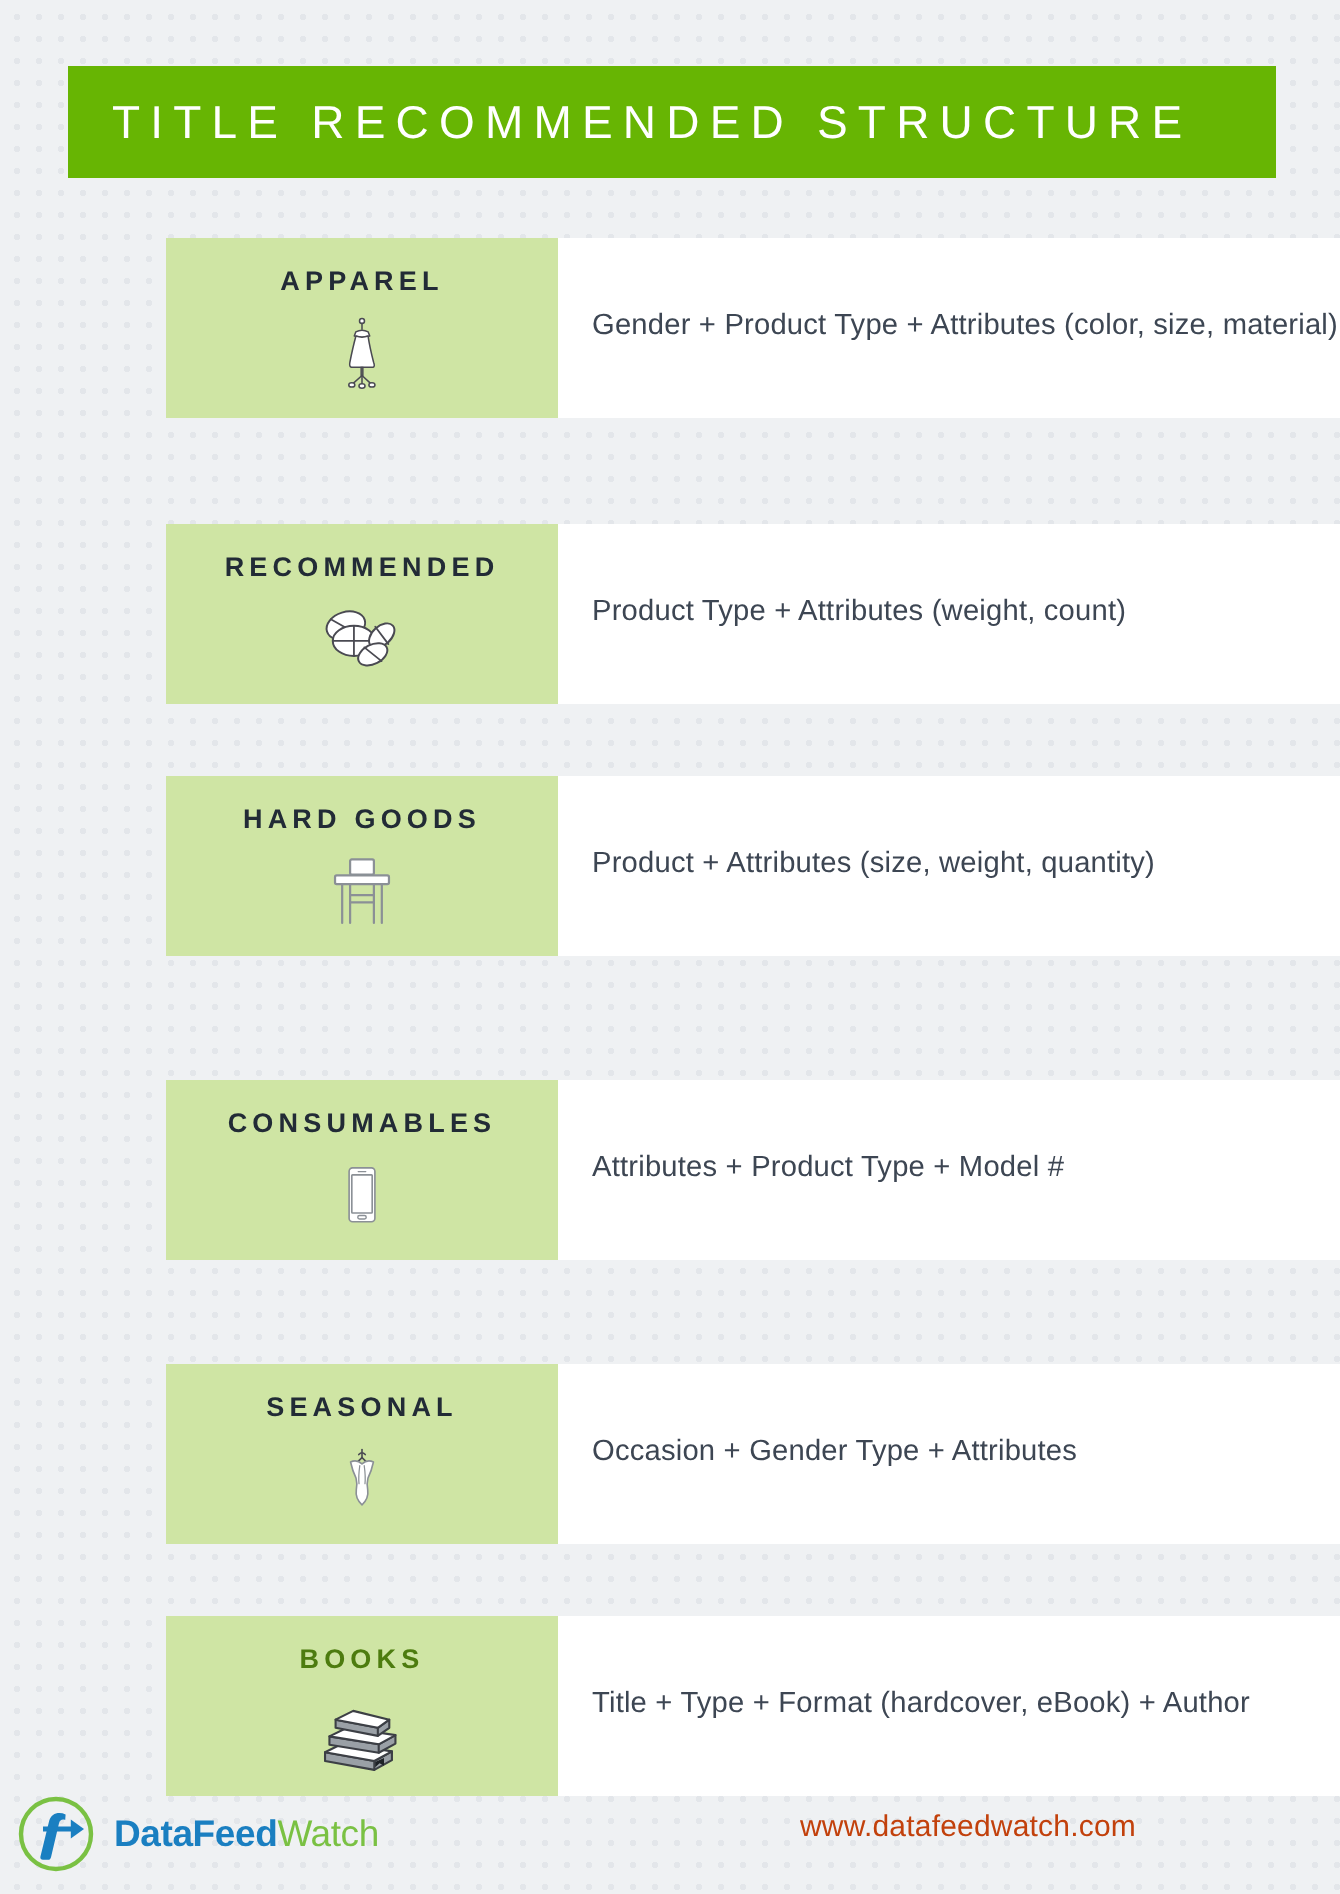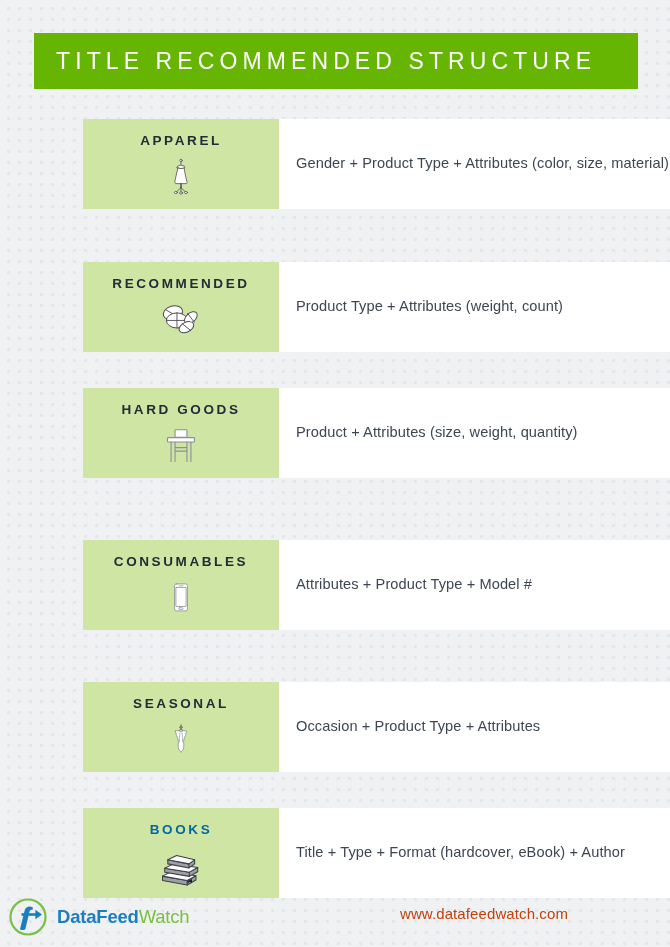--- a/index.html
+++ b/index.html
@@ -71,21 +71,21 @@
   .cat-label {
     color: #222b36;
     font-size: 13.5px;
     font-weight: bold;
     letter-spacing: 2.6px;
     line-height: 1;
     white-space: nowrap;
     text-align: center;
   }
   .cat-label.books-green {
-    color: #0369a1;
+    color: #4d7c0f;
   }
   .cat-icon {
     margin-top: 2px;
     width: 58px;
     height: 54px;
     display: flex;
     align-items: center;
     justify-content: center;
   }
   .cat-icon svg { display: block; }
@@ -265,21 +265,21 @@
                      Q36.6 20 33.8 25.5 Q32.6 30 33.6 35
                      Q34.6 42 29 47 Q23.4 42 24.4 35
                      Q25.4 30 24.2 25.5 Q21.4 20 19.8 12.5 Z"></path>
             <path d="M27.2 15.5 Q26 24 26.6 30" fill="none" stroke-width="1"></path>
             <path d="M30.8 15.5 Q32 24 31.4 30" fill="none" stroke-width="1"></path>
           </g>
         </svg>
       </span>
     </div>
     <div class="row-right">
-      <span class="desc-text">Occasion + Product Type + Attributes</span>
+      <span class="desc-text">Occasion + Gender Type + Attributes</span>
     </div>
   </div>
 
   <div class="row" style="top:808px">
     <div class="row-left">
       <span class="cat-label books-green">BOOKS</span>
       <span class="cat-icon">
         <svg viewBox="0 0 58 50" width="52" height="44">
           <g stroke="#3c3f45" stroke-width="1.2" stroke-linejoin="round" stroke-linecap="round">
 

